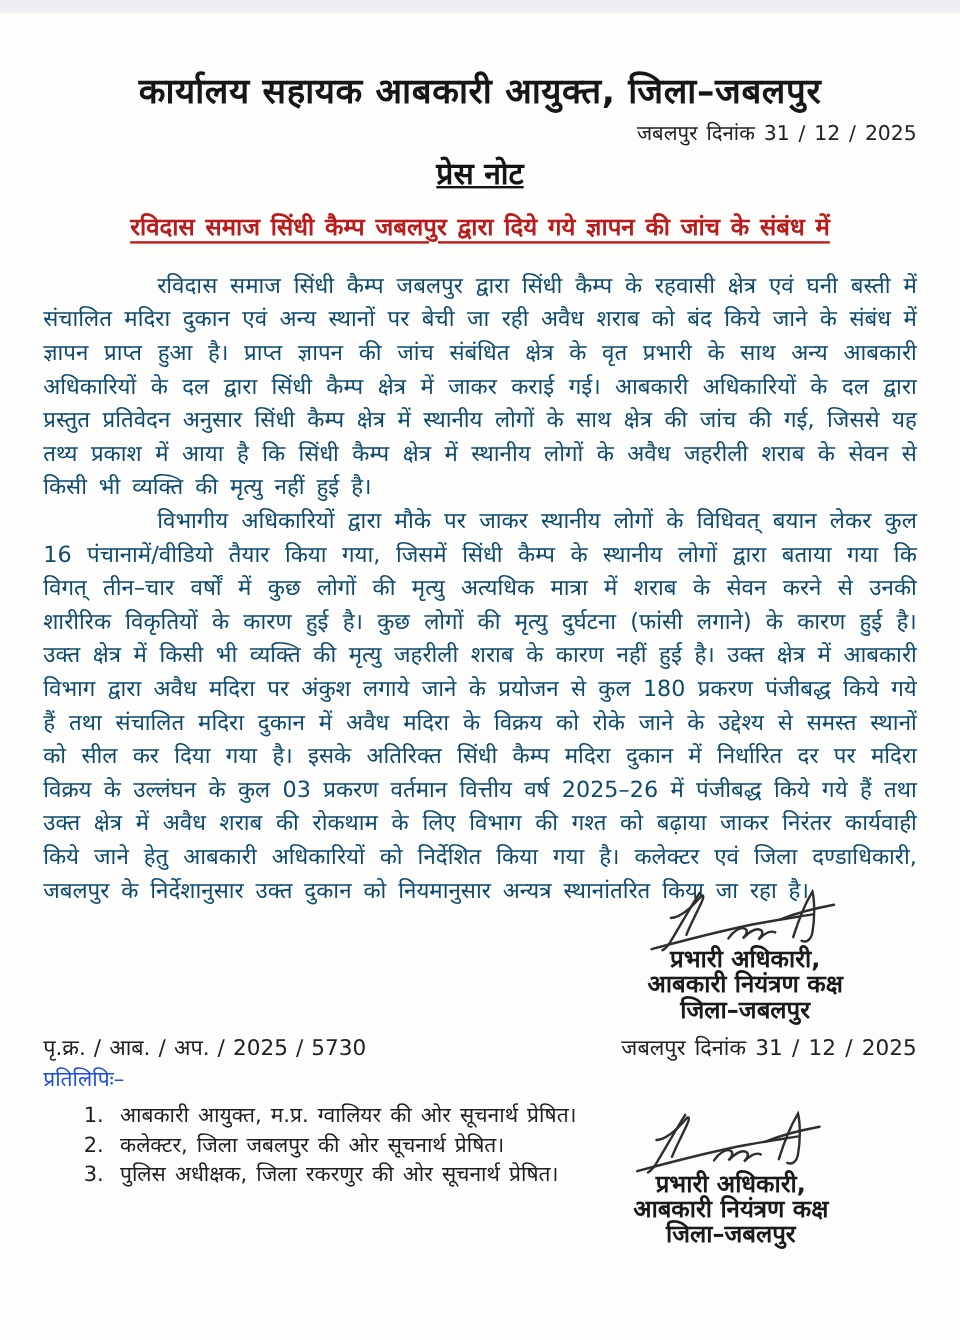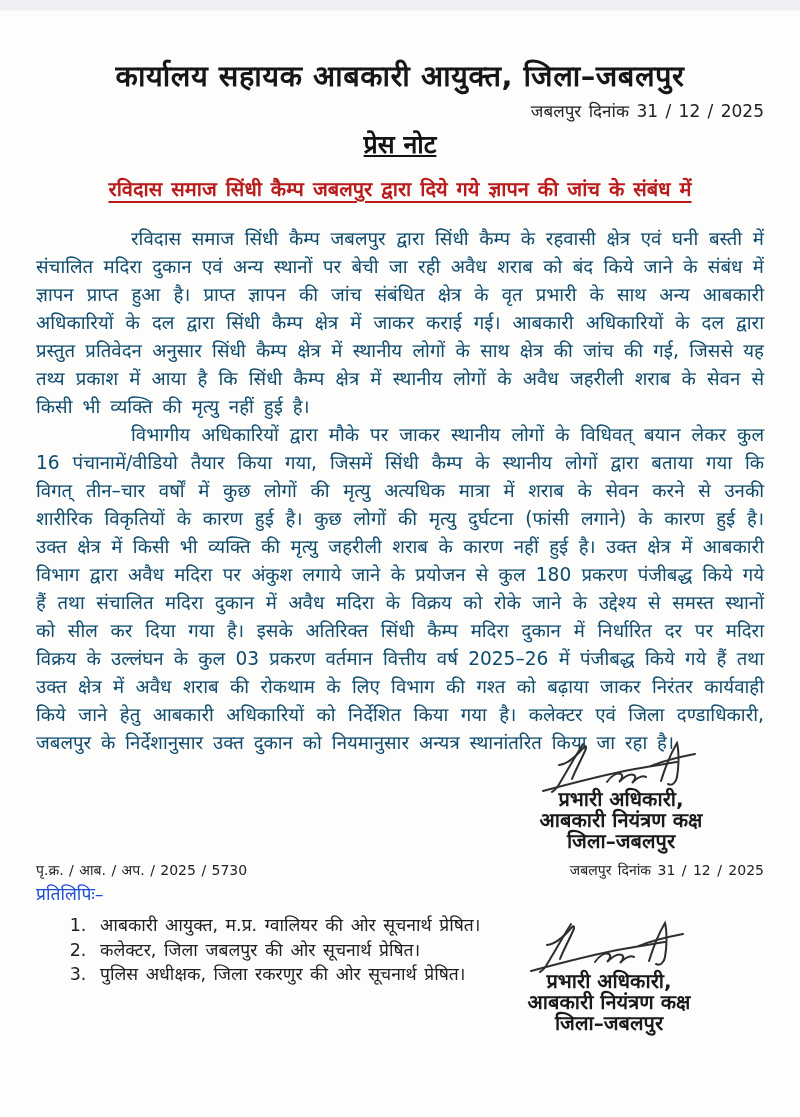--- a/index.html
+++ b/index.html
@@ -89,21 +89,21 @@
     font-size: 20px;
     font-weight: bold;
     line-height: 21px;
     color: #1a1a1a;
   }
   .ref-row {
     margin-top: 8px;
     display: flex;
     justify-content: space-between;
     align-items: flex-start;
-    font-size: 14px;
+    font-size: 18px;
   }
   .ref-number { word-spacing: 1px; color: #222; }
   .date-bottom { word-spacing: 2px; color: #222; padding-right: 0px; }
   .copies-label {
     font-size: 17.5px;
     color: #1d4ed8;
     margin-top: 2px;
   }
   .bottom-row {
     display: flex;

